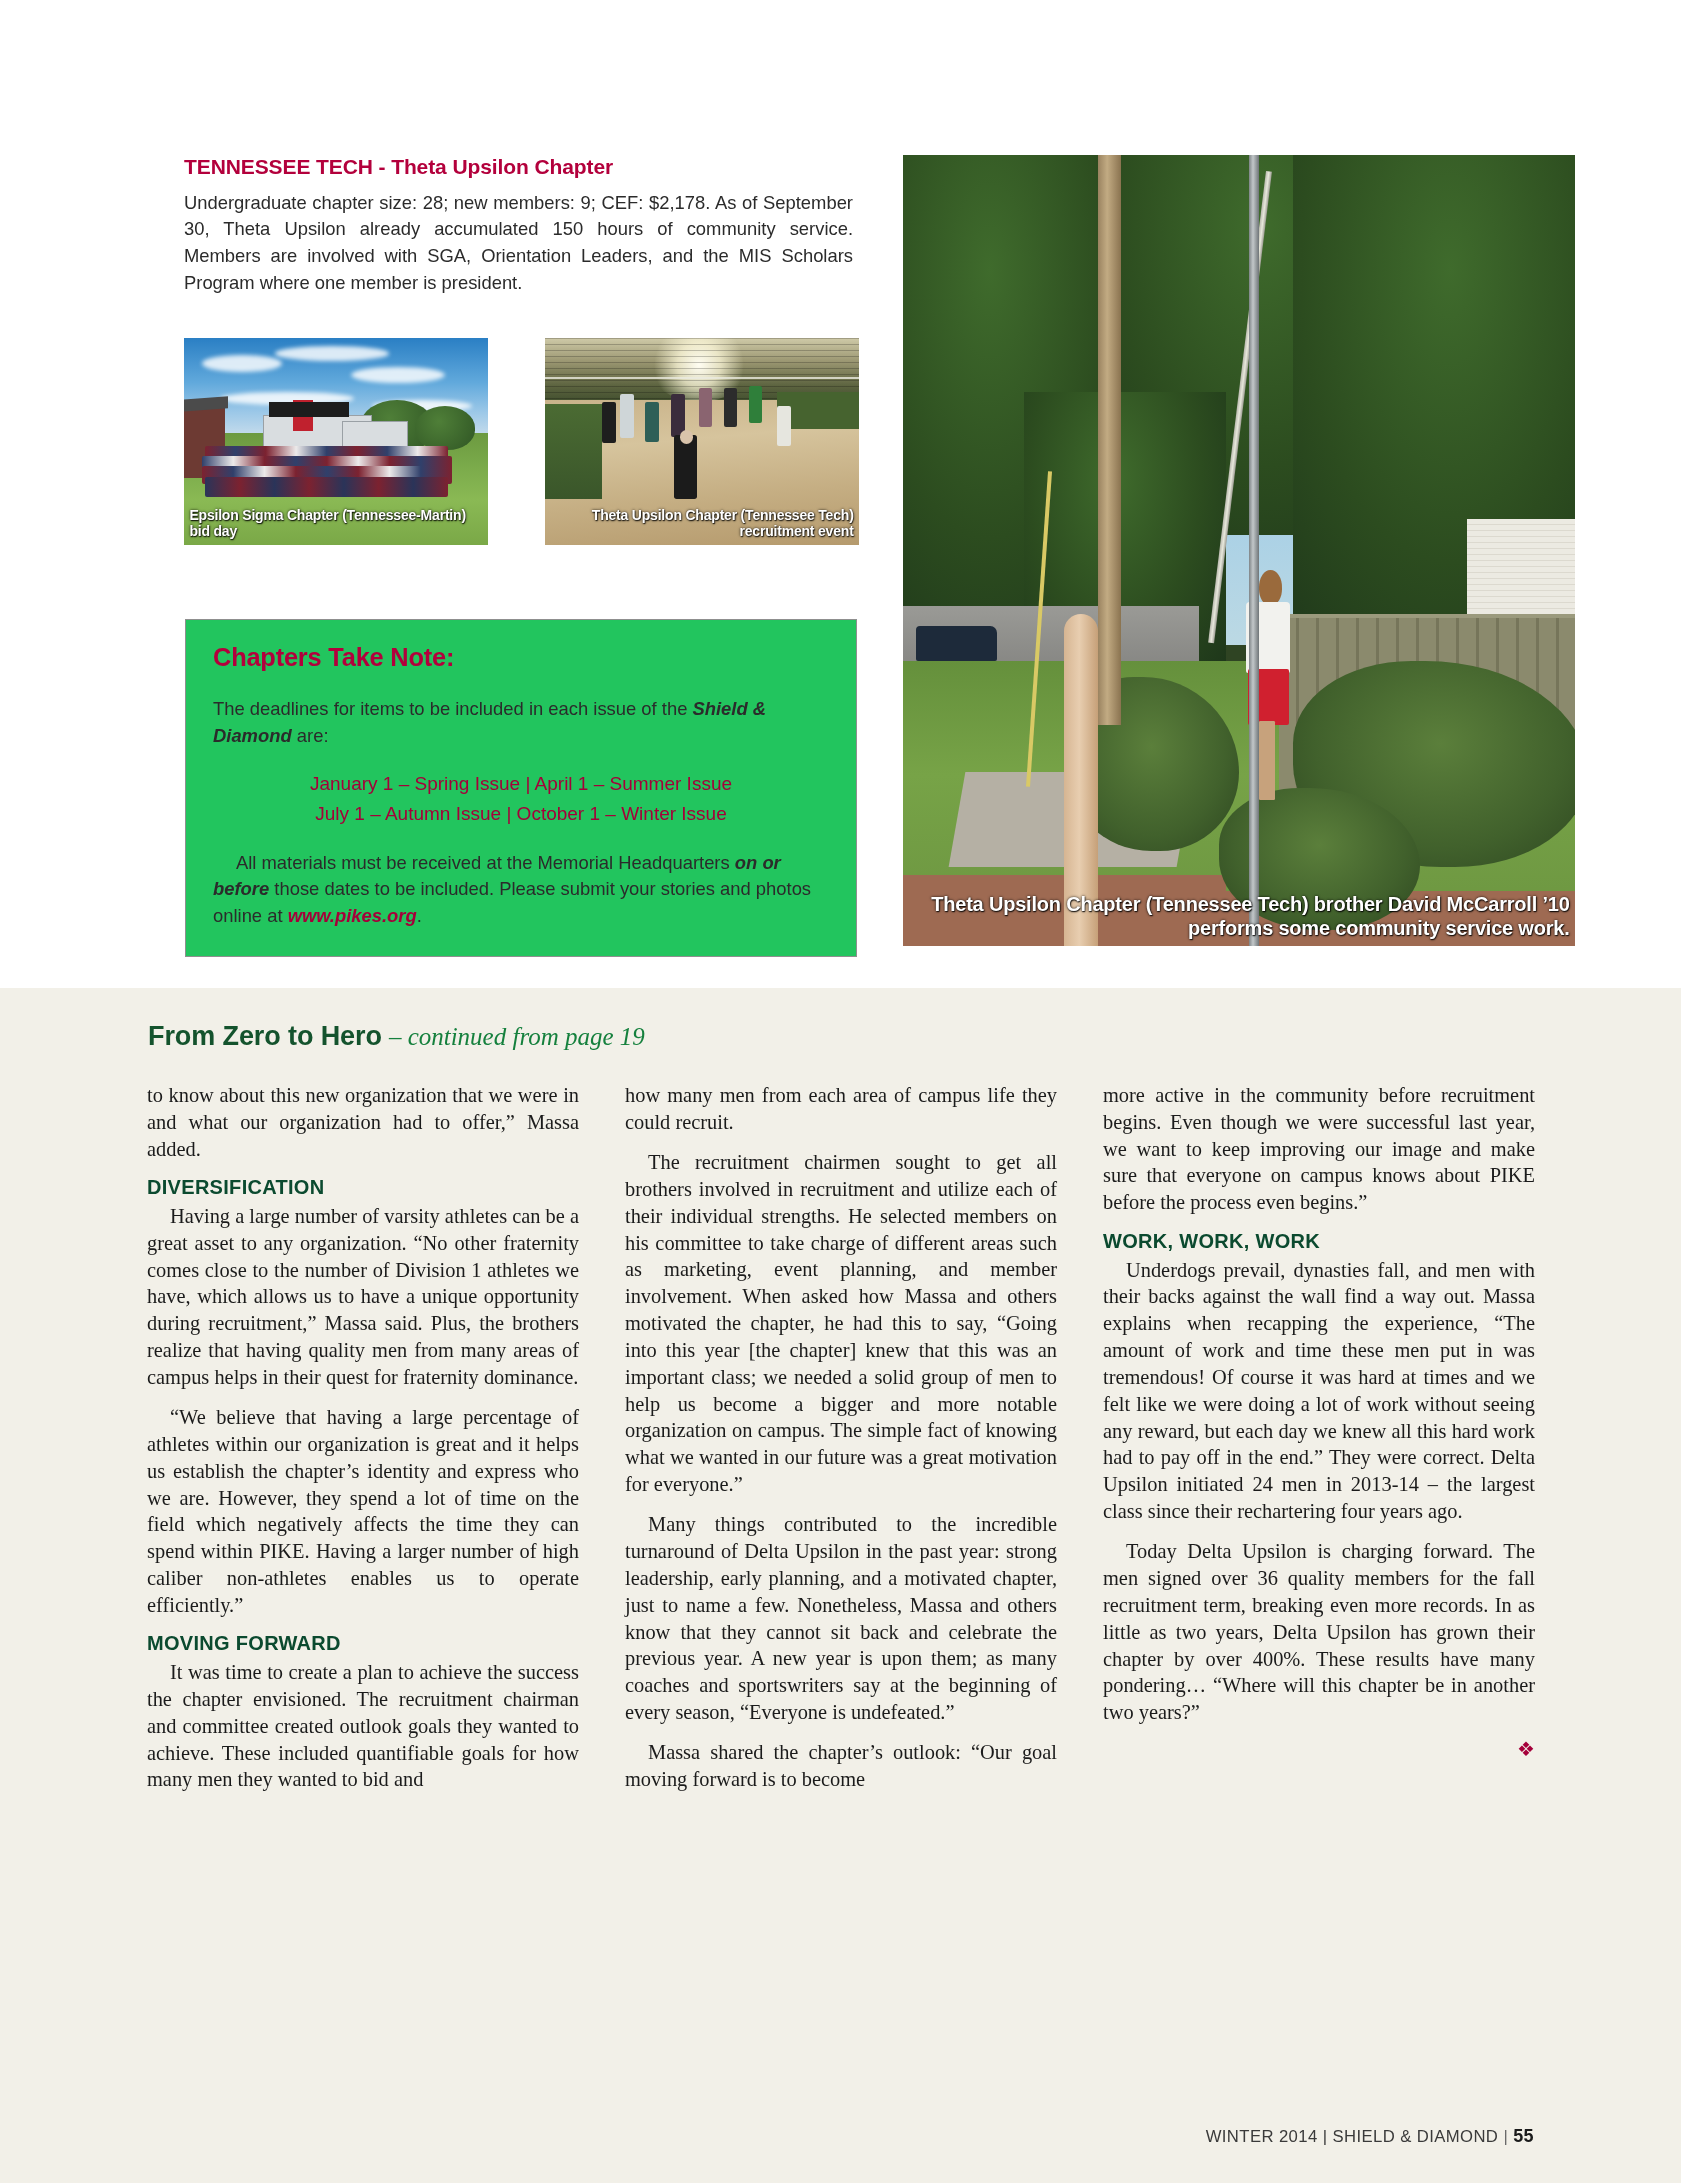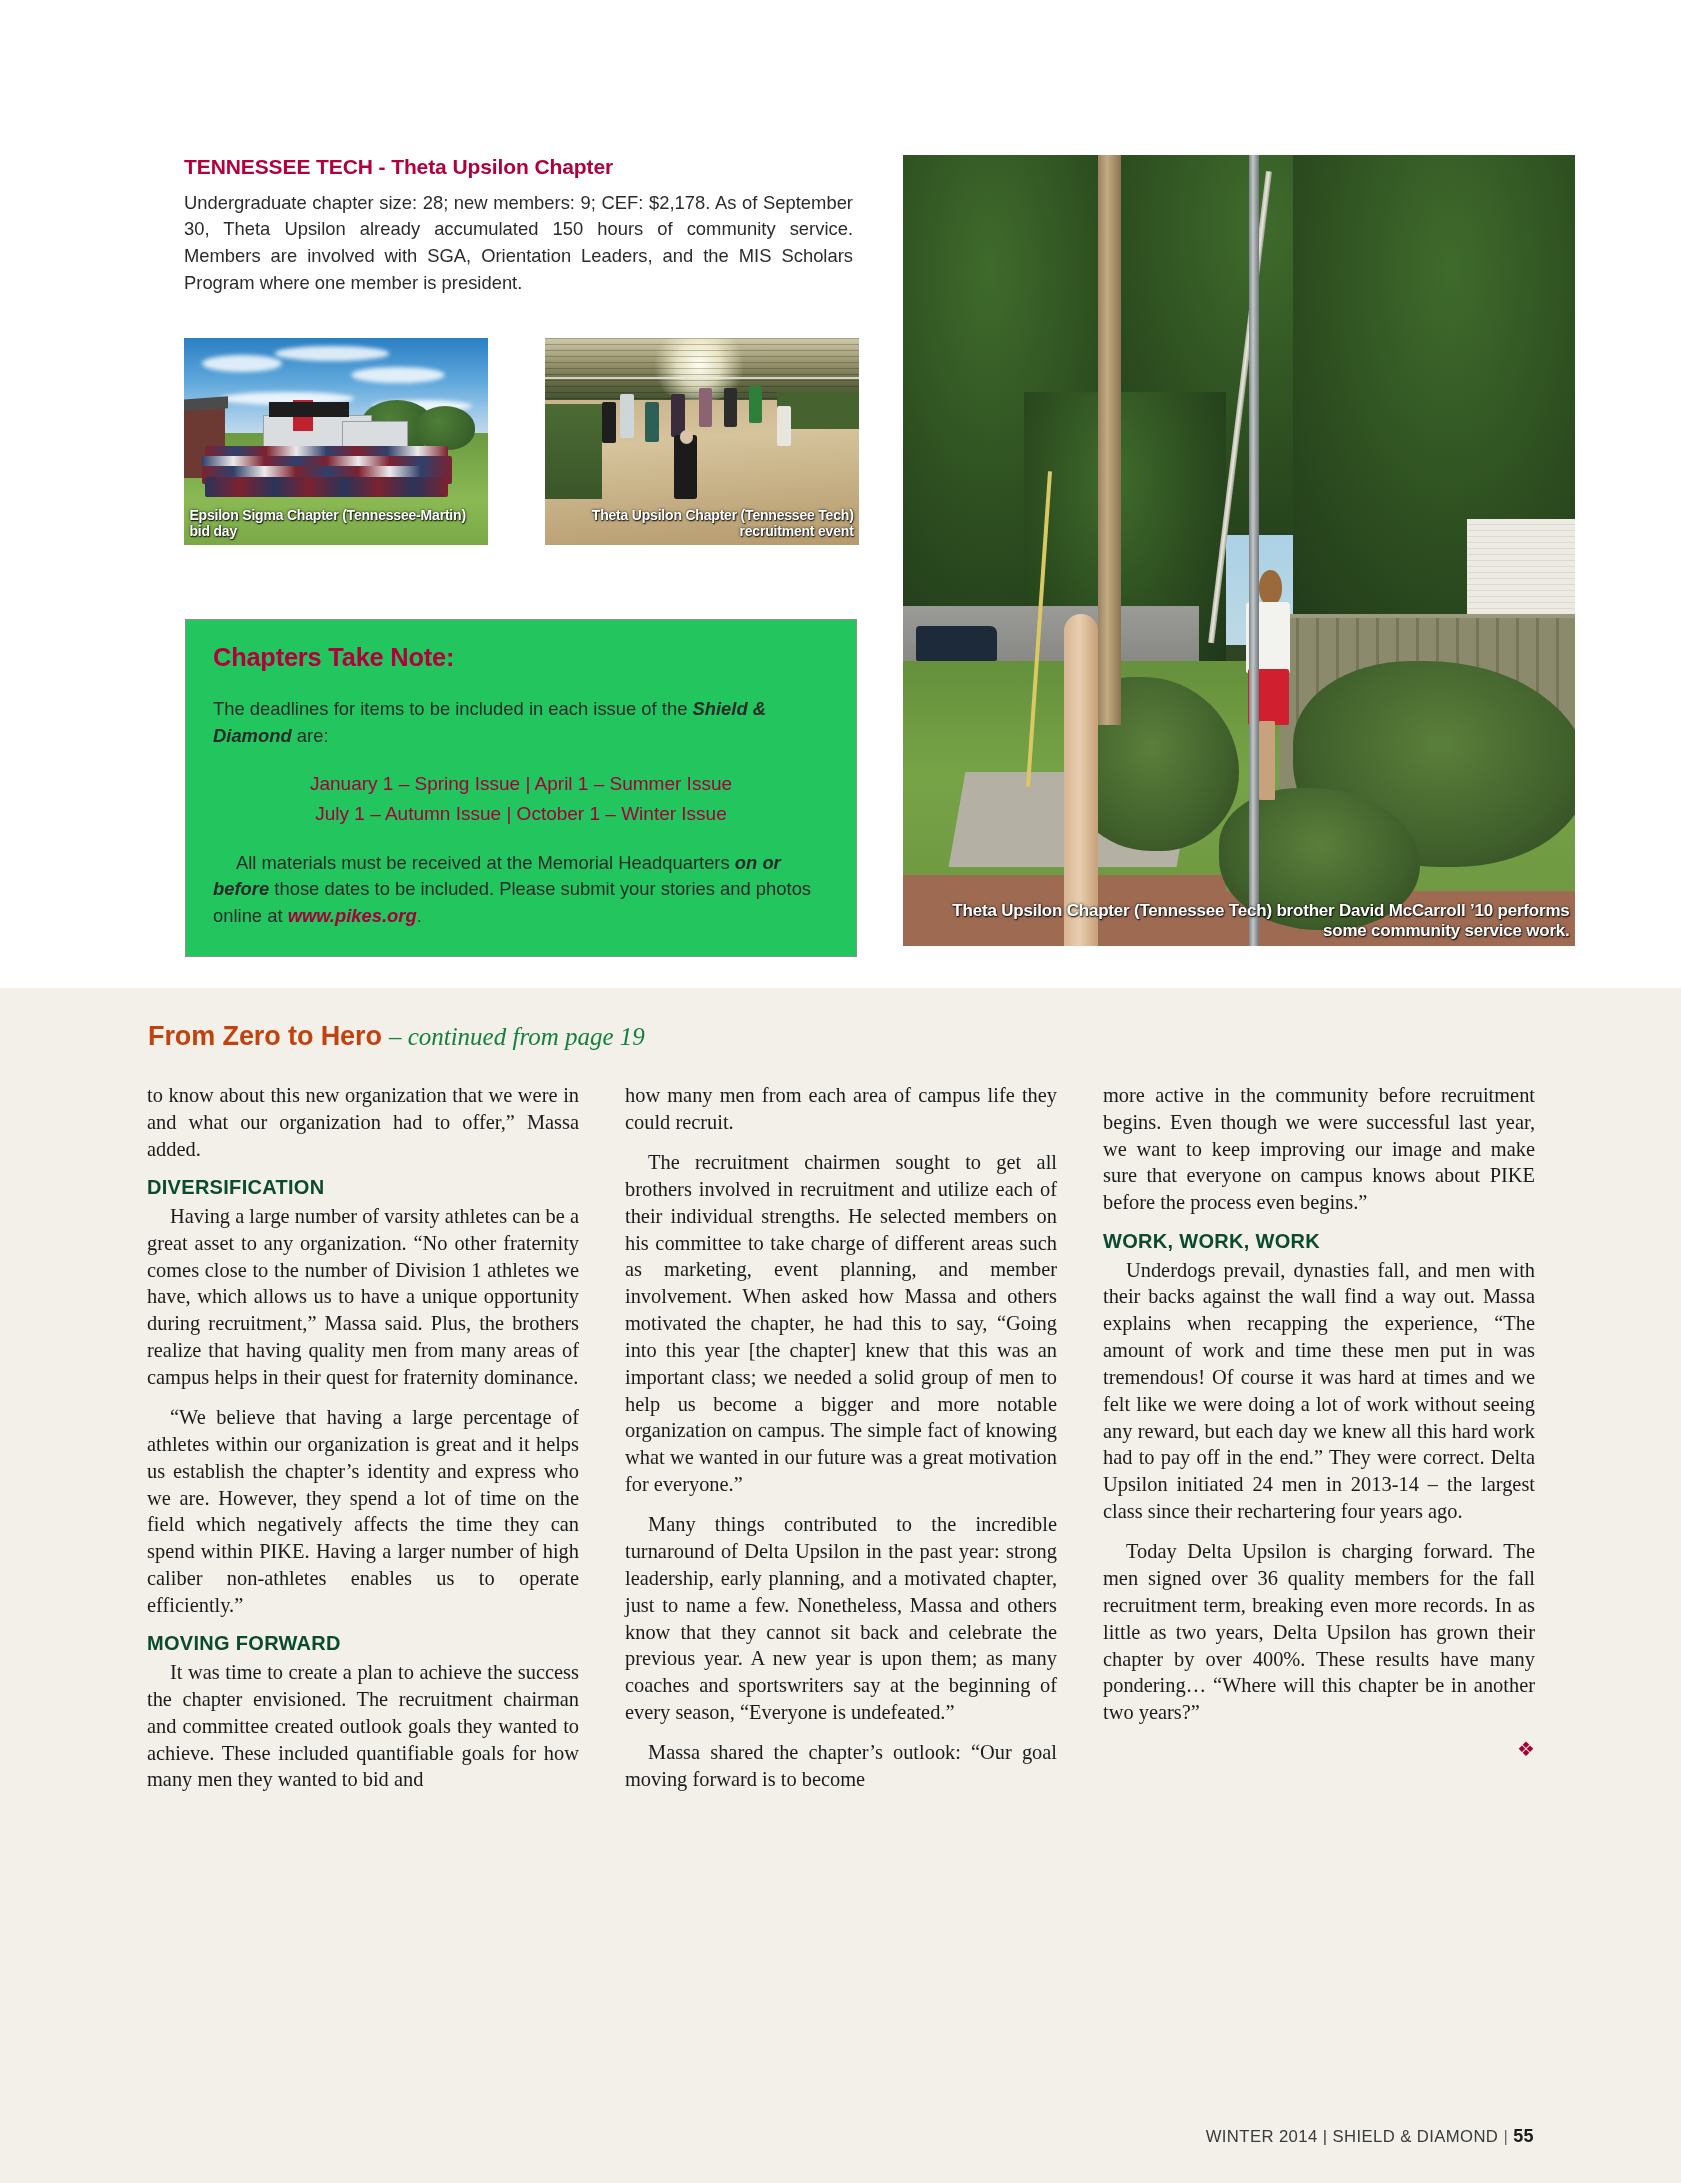--- a/index.html
+++ b/index.html
@@ -274,21 +274,21 @@
     height: 1196px;
     background: #f2f0e8;
   }
 
   #article-head {
     position:absolute;
     left: 148px; top: 33px;
     font-size: 25.4px;
   }
   #article-title {
-    color:#c2410c; font-weight:bold; font-size:27px;
+    color:#14532d; font-weight:bold; font-size:27px;
     letter-spacing:-0.1px;
   }
   #article-cont {
     color:#15803d; font-style: italic; font-size: 25px;
     font-family: "Liberation Serif", serif;
   }
 
   #columns {
     position:absolute;
     left: 147px; top: 94px;
@@ -412,21 +412,21 @@
     <div class="bp-brush" style="left:47%;top:80%;width:30%;height:18%;"></div>
     <div class="bp-woodpole"></div>
     <div class="bp-yellowpole"></div>
     <div class="bp-man-head"></div>
     <div class="bp-man-shirt"></div>
     <div class="bp-man-shorts"></div>
     <div class="bp-man-legs"></div>
     <div class="bp-longpole"></div>
     <div class="bp-metalpole"></div>
     <div class="bp-arm-fore"></div>
-    <div class="photo-caption caption-right" style="font-size:17px;">Theta Upsilon Chapter (Tennessee Tech) brother David McCarroll ’10 performs some community service work.</div>
+    <div class="photo-caption caption-right" style="font-size:20px;">Theta Upsilon Chapter (Tennessee Tech) brother David McCarroll ’10 performs some community service work.</div>
   </div>
 
   <div id="take-note-box">
     <div id="take-note-title">Chapters Take Note:</div>
     <p class="note-para"><span>The deadlines for items to be included in each issue of the </span><em>Shield &amp; Diamond</em><span> are:</span></p>
     <div class="note-deadlines">
       <div>January 1 – Spring Issue | April 1 – Summer Issue</div>
       <div>July 1 – Autumn Issue | October 1 – Winter Issue</div>
     </div>
     <p class="note-para note-last"><span>All materials must be received at the Memorial Headquarters </span><em>on or before</em><span> those dates to be included. Please submit your stories and photos online at </span><span class="note-url">www.pikes.org</span><span>.</span></p>

